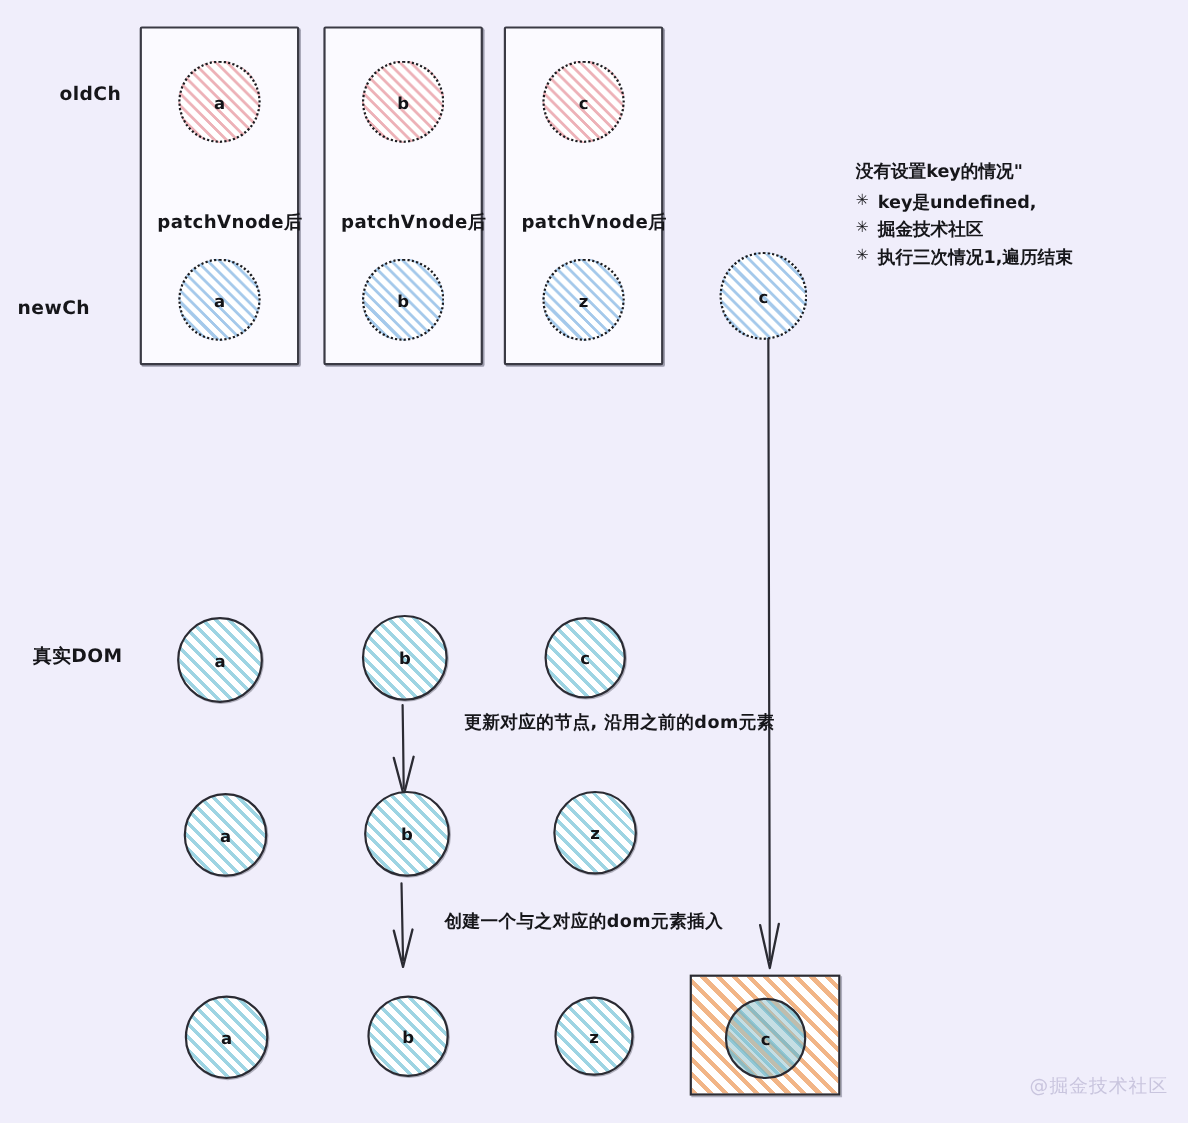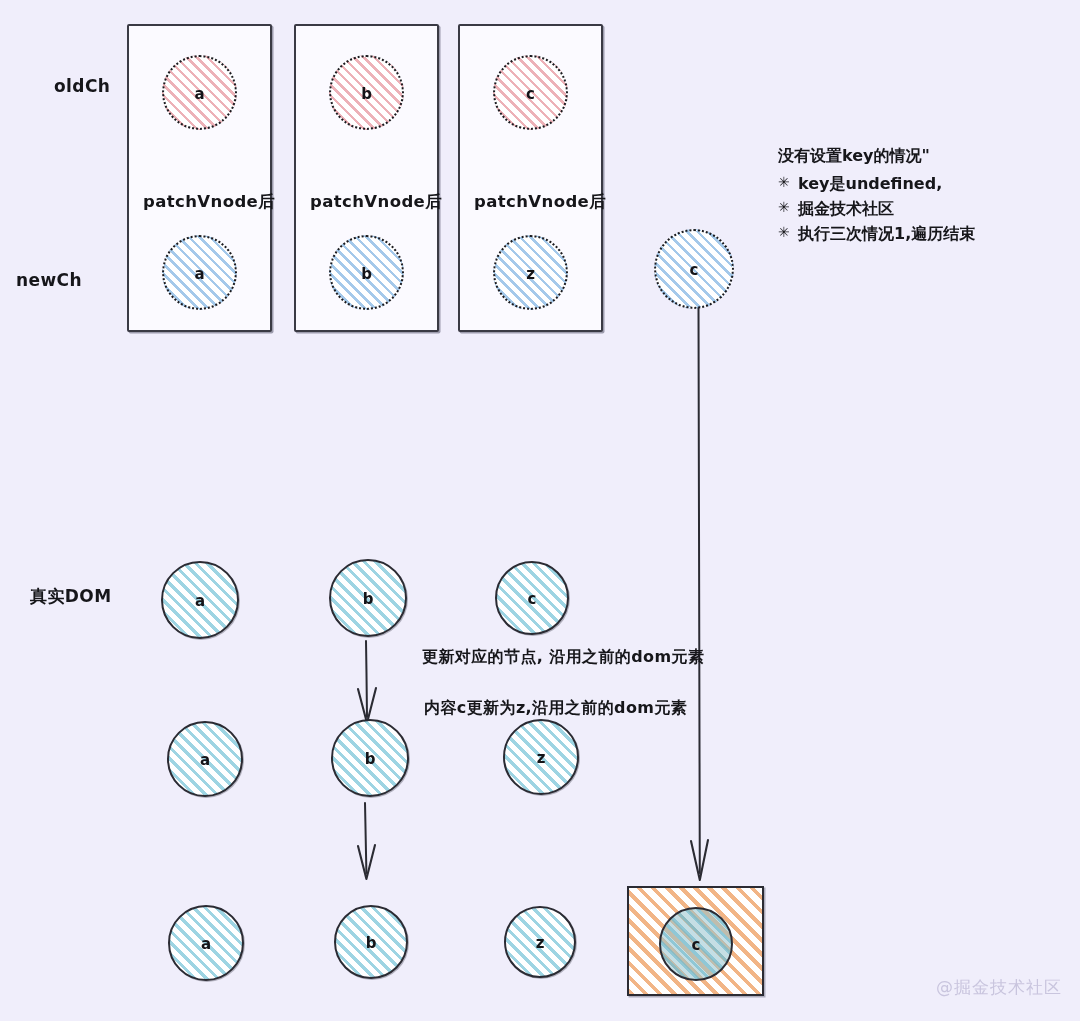--- a/index.html
+++ b/index.html
@@ -216,37 +216,37 @@
   <div class="circ circ-solid" style="left:495px; top:561px; width:74px; height:74px;">
     <span class="glyph">c</span>
   </div>
 
   <svg class="arrow-svg" style="left:352px; top:641px;" width="32" height="86" viewBox="0 0 32 86">
     <path d="M14,0 C14.4,25 14.8,52 15,76" stroke="#2b2b33" stroke-width="2" fill="none" stroke-linecap="round"></path>
     <path d="M6,48 L15,82 L24,47" stroke="#2b2b33" stroke-width="2.1" fill="none" stroke-linecap="round" stroke-linejoin="round"></path>
   </svg>
 
   <div class="hand-text lbl-note" style="left:422px; top:647px;">更新对应的节点, 沿用之前的dom元素</div>
-  <div class="hand-text lbl-note" style="left:424px; top:698px;">内容c更新为z,沿用之前的dom元素</div>
 
   <div class="circ circ-solid" style="left:167px; top:721px; width:76px; height:76px;">
     <span class="glyph">a</span>
   </div>
   <div class="circ circ-solid" style="left:331px; top:719px; width:78px; height:78px;">
     <span class="glyph">b</span>
   </div>
   <div class="circ circ-solid" style="left:503px; top:719px; width:76px; height:76px;">
     <span class="glyph">z</span>
   </div>
 
   <svg class="arrow-svg" style="left:352px; top:803px;" width="32" height="80" viewBox="0 0 32 80">
     <path d="M13,0 C13.5,24 14,50 14.4,70" stroke="#2b2b33" stroke-width="2" fill="none" stroke-linecap="round"></path>
     <path d="M6,43 L14.4,76 L23,42" stroke="#2b2b33" stroke-width="2.1" fill="none" stroke-linecap="round" stroke-linejoin="round"></path>
   </svg>
 
+  <div class="hand-text lbl-note" style="left:404px; top:828px;">创建一个与之对应的dom元素插入</div>
 
   <div class="circ circ-solid" style="left:168px; top:905px; width:76px; height:76px;">
     <span class="glyph">a</span>
   </div>
   <div class="circ circ-solid" style="left:334px; top:905px; width:74px; height:74px;">
     <span class="glyph">b</span>
   </div>
   <div class="circ circ-solid" style="left:504px; top:906px; width:72px; height:72px;">
     <span class="glyph">z</span>
   </div>

